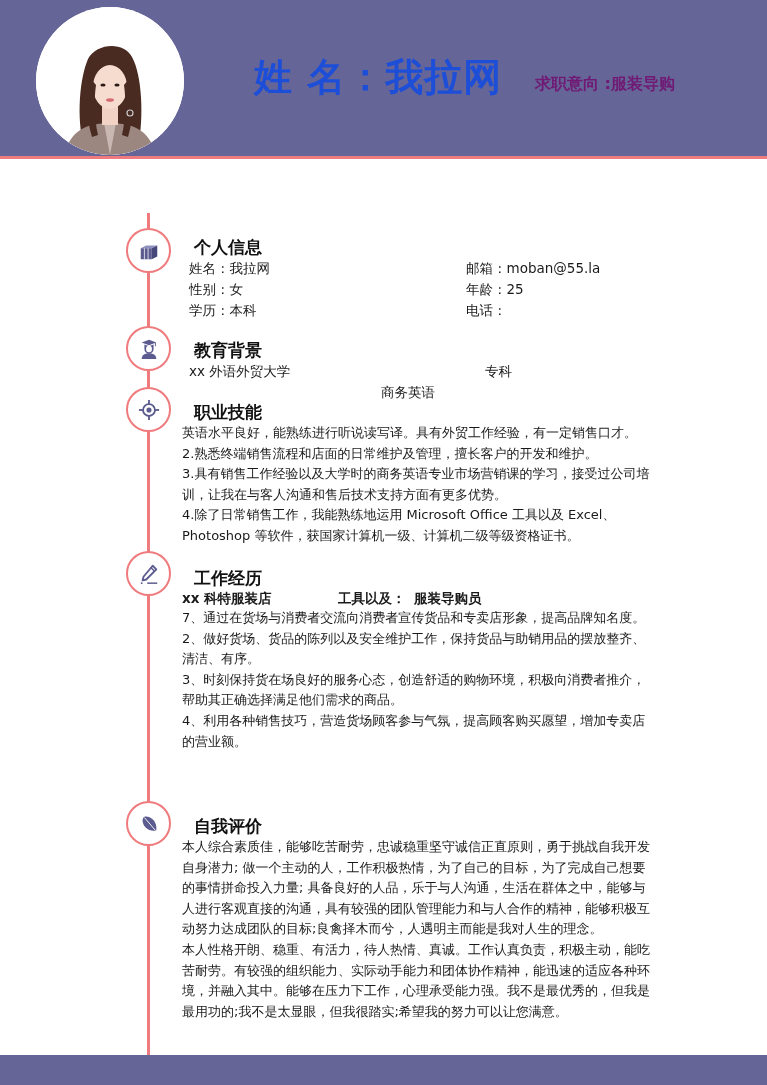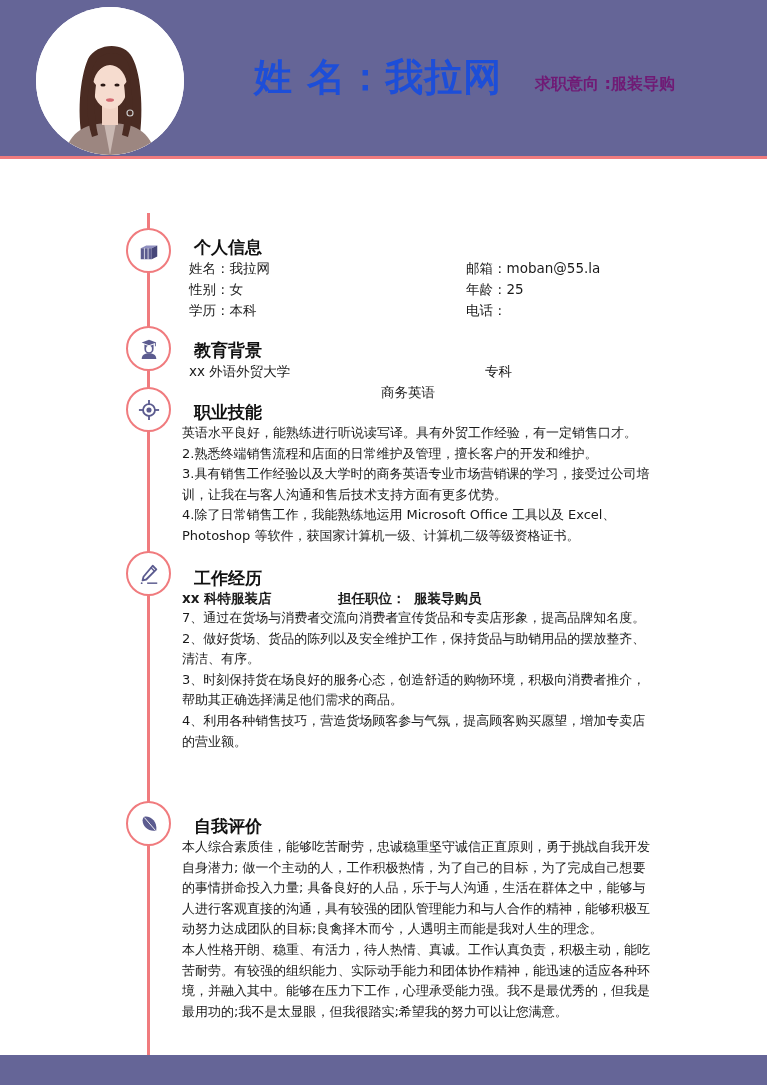--- a/index.html
+++ b/index.html
@@ -151,21 +151,21 @@
 <div class="node" style="top:551px;">
   <svg viewBox="0 0 24 24">
     <path d="M16 3 L20 7 L9 18 L5 19 L6 15 Z" fill="none" stroke="#5b5b8f" stroke-width="2" stroke-linejoin="round"></path>
     <line x1="14" y1="5" x2="18" y2="9" stroke="#5b5b8f" stroke-width="1.6"></line>
     <line x1="10" y1="22" x2="21" y2="22" stroke="#5b5b8f" stroke-width="1.6"></line>
     <circle cx="4" cy="22" r="1" fill="#5b5b8f"></circle>
   </svg>
 </div>
 <div class="section-title" style="top:567px;">工作经历</div>
 <div class="text bold" style="left:182px; top:588px;">xx 科特服装店</div>
-<div class="text bold" style="left:338px; top:588px;">担任职位：</div>
+<div class="text bold" style="left:338px; top:588px;">工具以及：</div>
 <div class="text bold" style="left:414px; top:588px;">服装导购员</div>
 <div class="para" style="top:608px;">
   <div>7、通过在货场与消费者交流向消费者宣传货品和专卖店形象，提高品牌知名度。</div>
   <div>2、做好货场、货品的陈列以及安全维护工作，保持货品与助销用品的摆放整齐、</div>
   <div>清洁、有序。</div>
   <div>3、时刻保持货在场良好的服务心态，创造舒适的购物环境，积极向消费者推介，</div>
   <div>帮助其正确选择满足他们需求的商品。</div>
   <div>4、利用各种销售技巧，营造货场顾客参与气氛，提高顾客购买愿望，增加专卖店</div>
   <div>的营业额。</div>
 </div>

